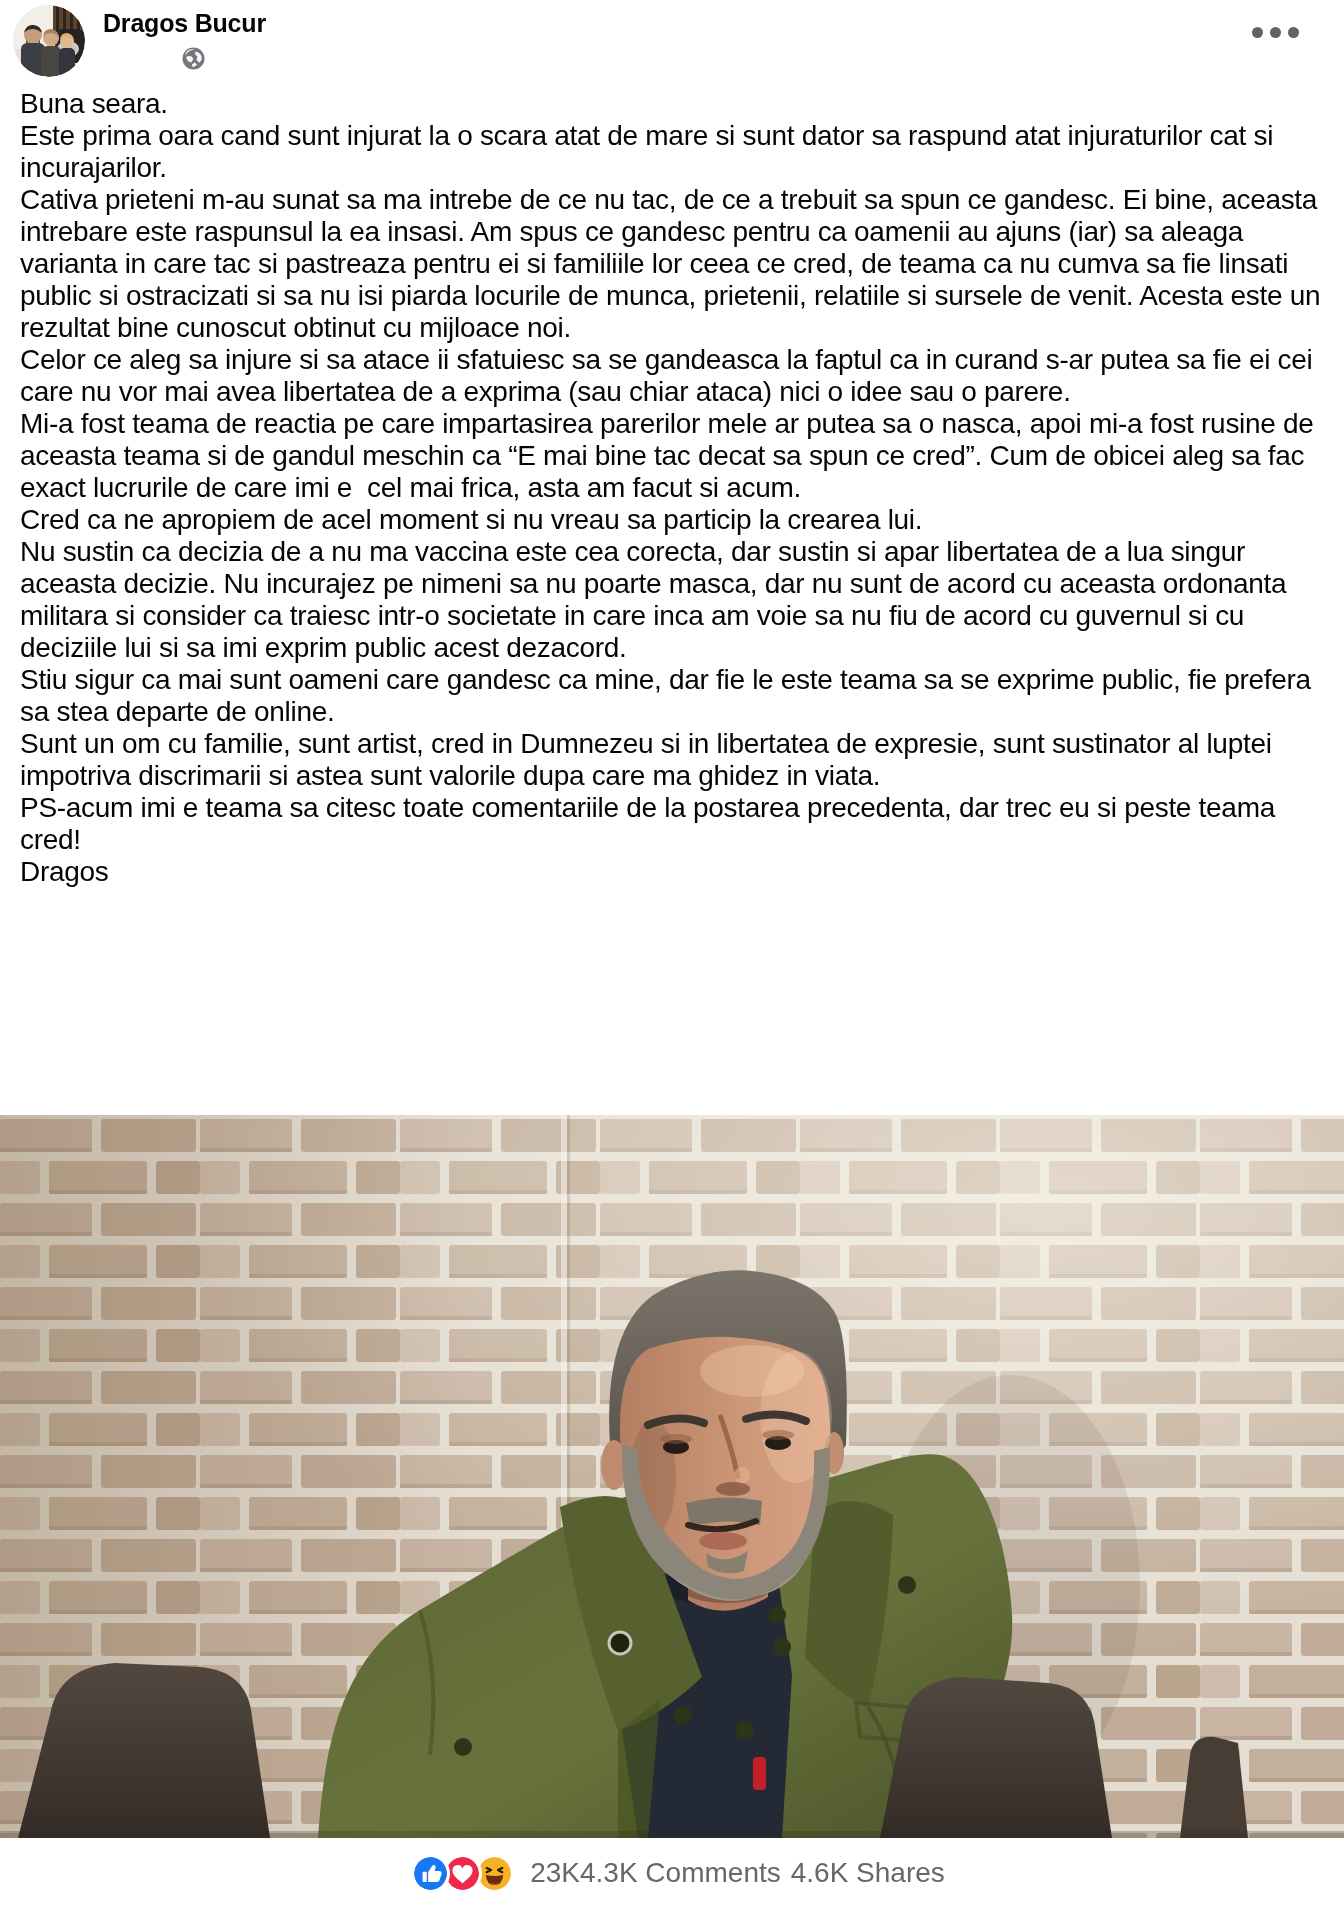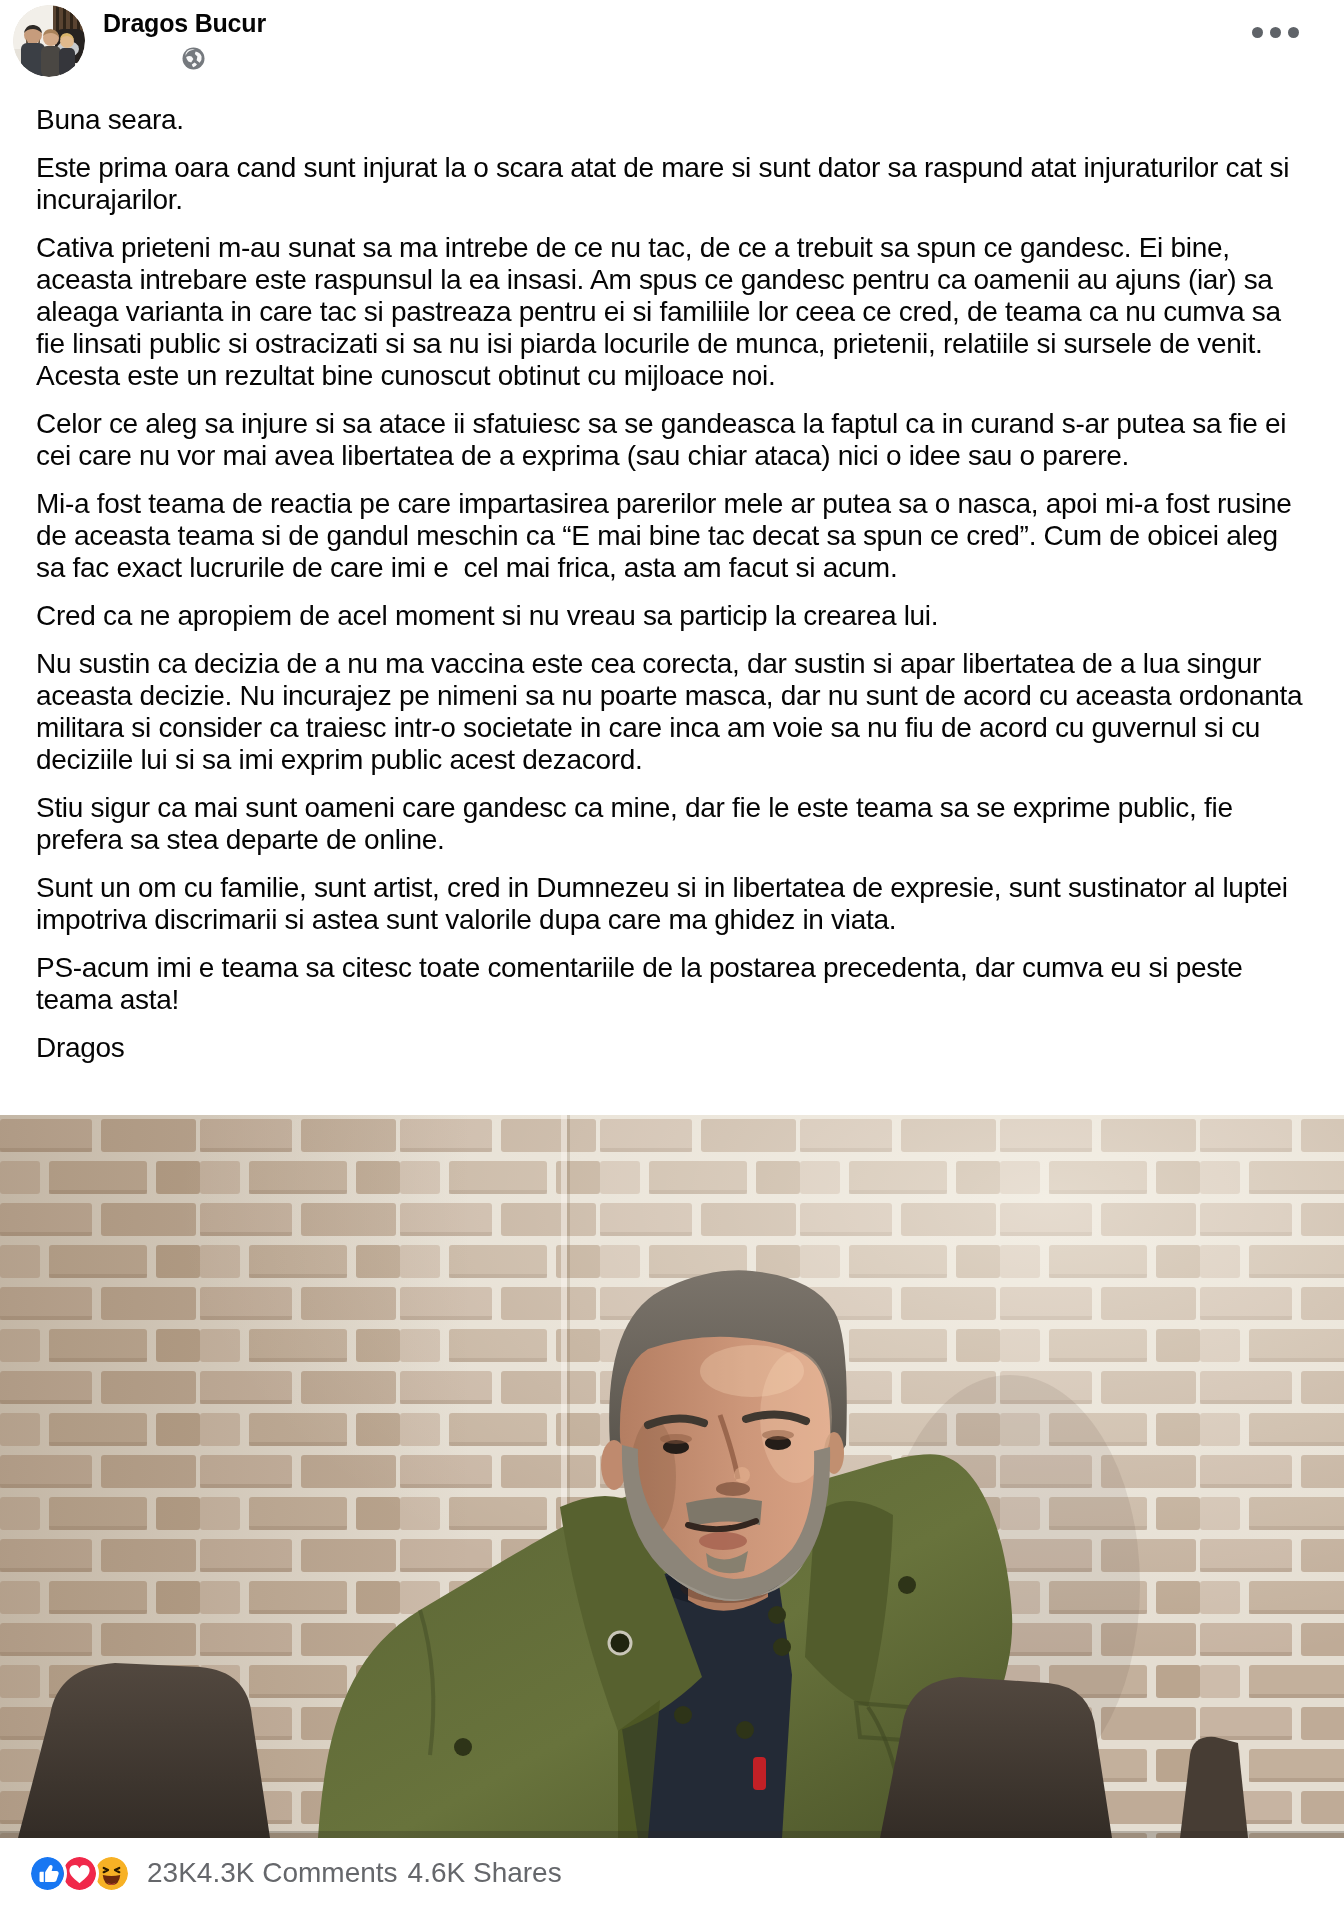--- a/index.html
+++ b/index.html
@@ -13,27 +13,27 @@
   .avatar svg{display:block;}
   .author-name{position:absolute;left:103px;top:9px;font-size:25px;font-weight:bold;color:#050505;letter-spacing:-0.2px;cursor:pointer;}
   .privacy-globe{position:absolute;left:182px;top:47px;width:23px;height:23px;}
   .menu-dots{position:absolute;right:44px;top:22px;width:48px;height:20px;display:flex;gap:7px;align-items:center;cursor:pointer;}
   .menu-dots i{width:11px;height:11px;border-radius:50%;background:#5f6368;display:block;}
   
   .post-text{
     padding:0 20px;height:1027px;overflow:hidden;box-sizing:border-box;
     font-size:28px;line-height:32px;letter-spacing:-0.3px;color:#050505;
   }
-  .post-text p{margin:16px;white-space:pre-wrap;}
+  .post-text p{margin:0;white-space:pre-wrap;}
   
   .post-photo{position:absolute;left:0;top:1115px;width:1344px;height:723px;cursor:pointer;line-height:0;}
   
   .engagement{
     position:absolute;left:0;top:1838px;width:1344px;height:70px;
-    display:flex;align-items:center;justify-content:flex-start;
+    display:flex;align-items:center;justify-content:center;
     box-sizing:border-box;padding:0 16px 0 28px;color:#65676B;font-size:28px;border-radius:18px;
   }
   .reactions{display:flex;align-items:center;cursor:pointer;}
   .reaction-icon{width:33px;height:33px;border-radius:50%;border:3px solid #fff;display:block;}
   .reaction-icon + .reaction-icon{margin-left:-7px;}
   .reaction-icon.r1{position:relative;z-index:3;}
   .reaction-icon.r2{position:relative;z-index:2;}
   .reaction-icon.r3{position:relative;z-index:1;}
   .reaction-count{margin-left:16px;color:#65676B;}
   .right-counts{display:flex;align-items:center;gap:10px;}
@@ -93,21 +93,21 @@
 <div class="post-text">
     <p>Buna seara.</p>
     <p>Este prima oara cand sunt injurat la o scara atat de mare si sunt dator sa raspund atat injuraturilor cat si incurajarilor.</p>
     <p>Cativa prieteni m-au sunat sa ma intrebe de ce nu tac, de ce a trebuit sa spun ce gandesc. Ei bine, aceasta intrebare este raspunsul la ea insasi. Am spus ce gandesc pentru ca oamenii au ajuns (iar) sa aleaga varianta in care tac si pastreaza pentru ei si familiile lor ceea ce cred, de teama ca nu cumva sa fie linsati public si ostracizati si sa nu isi piarda locurile de munca, prietenii, relatiile si sursele de venit. Acesta este un rezultat bine cunoscut obtinut cu mijloace noi.</p>
     <p>Celor ce aleg sa injure si sa atace ii sfatuiesc sa se gandeasca la faptul ca in curand s-ar putea sa fie ei cei care nu vor mai avea libertatea de a exprima (sau chiar ataca) nici o idee sau o parere.</p>
     <p>Mi-a fost teama de reactia pe care impartasirea parerilor mele ar putea sa o nasca, apoi mi-a fost rusine de aceasta teama si de gandul meschin ca “E mai bine tac decat sa spun ce cred”. Cum de obicei aleg sa fac exact lucrurile de care imi e  cel mai frica, asta am facut si acum.</p>
     <p>Cred ca ne apropiem de acel moment si nu vreau sa particip la crearea lui.</p>
     <p>Nu sustin ca decizia de a nu ma vaccina este cea corecta, dar sustin si apar libertatea de a lua singur aceasta decizie. Nu incurajez pe nimeni sa nu poarte masca, dar nu sunt de acord cu aceasta ordonanta militara si consider ca traiesc intr-o societate in care inca am voie sa nu fiu de acord cu guvernul si cu deciziile lui si sa imi exprim public acest dezacord.</p>
     <p>Stiu sigur ca mai sunt oameni care gandesc ca mine, dar fie le este teama sa se exprime public, fie prefera sa stea departe de online.</p>
     <p>Sunt un om cu familie, sunt artist, cred in Dumnezeu si in libertatea de expresie, sunt sustinator al luptei impotriva discrimarii si astea sunt valorile dupa care ma ghidez in viata.</p>
-    <p>PS-acum imi e teama sa citesc toate comentariile de la postarea precedenta, dar cumva eu si peste teama asta!</p>
+    <p>PS-acum imi e teama sa citesc toate comentariile de la postarea precedenta, dar trec eu si peste teama cred!</p>
     <p>Dragos</p>
   </div>
 
 <div class="post-photo">
   <svg width="1344" height="723" viewBox="0 0 1344 723">
     <defs>
       <pattern id="bricks" width="200" height="84" patternUnits="userSpaceOnUse">
         <rect width="200" height="84" fill="#e4ddd1"></rect>
         <rect x="0" y="4" width="92" height="33" rx="3" fill="#c7b4a2"></rect>
         <rect x="101" y="4" width="95" height="33" rx="3" fill="#bfab97"></rect>

